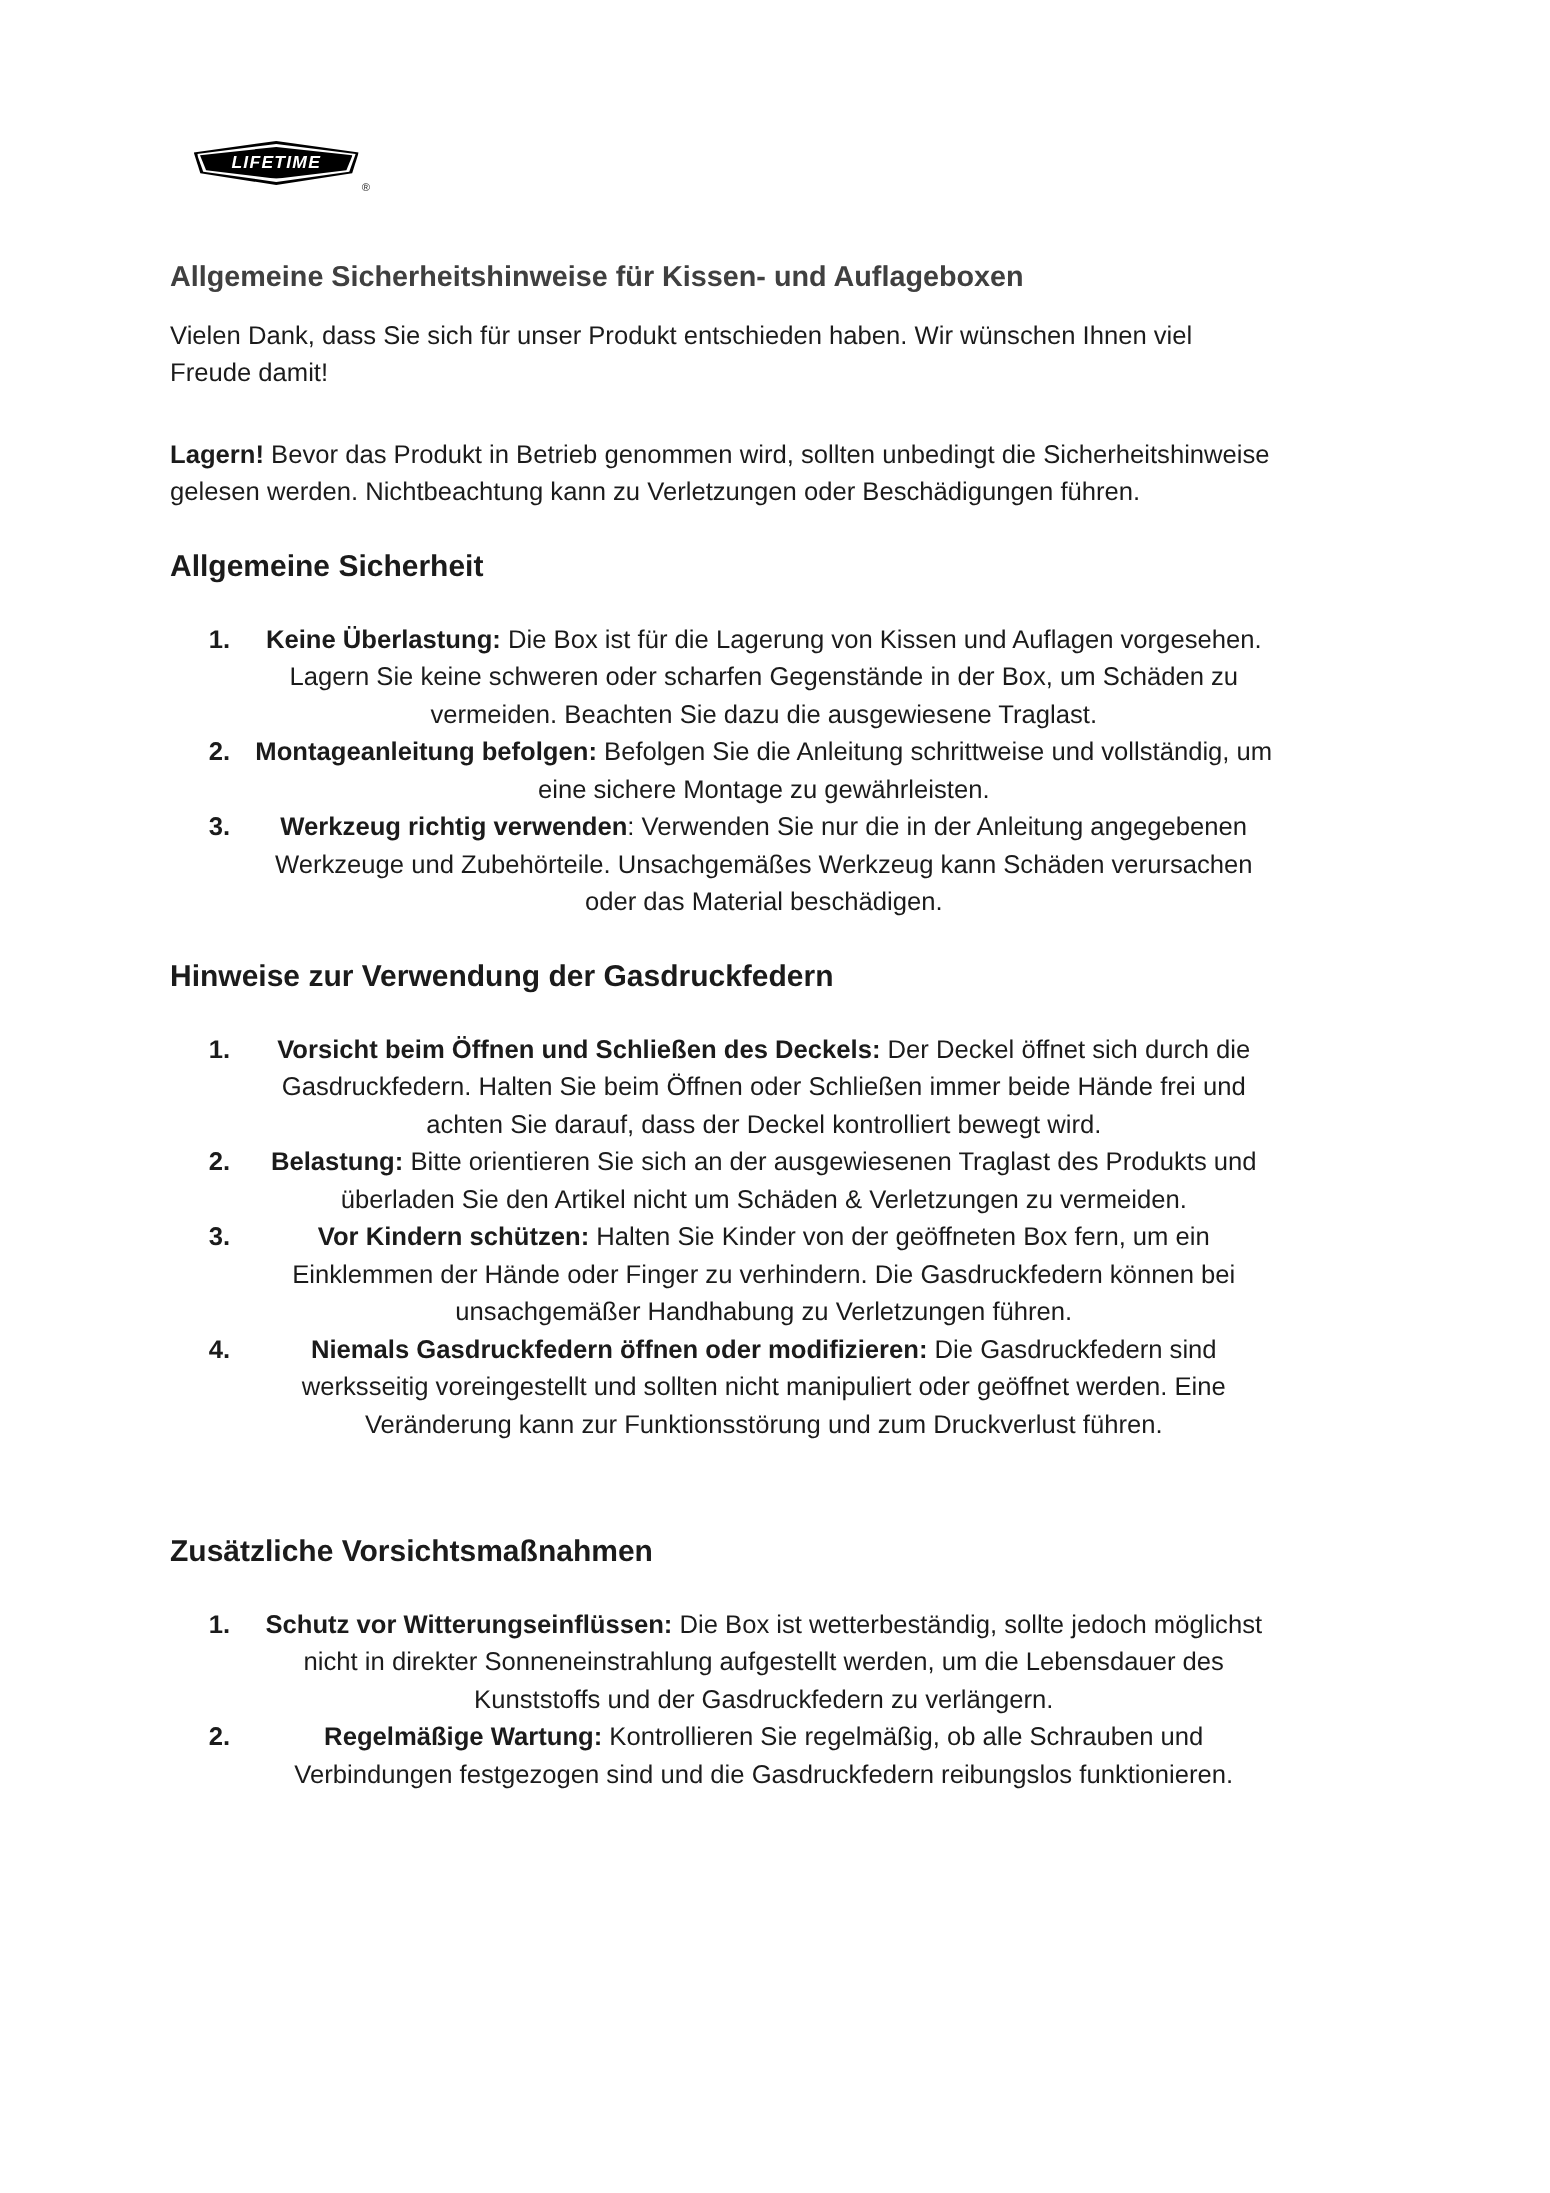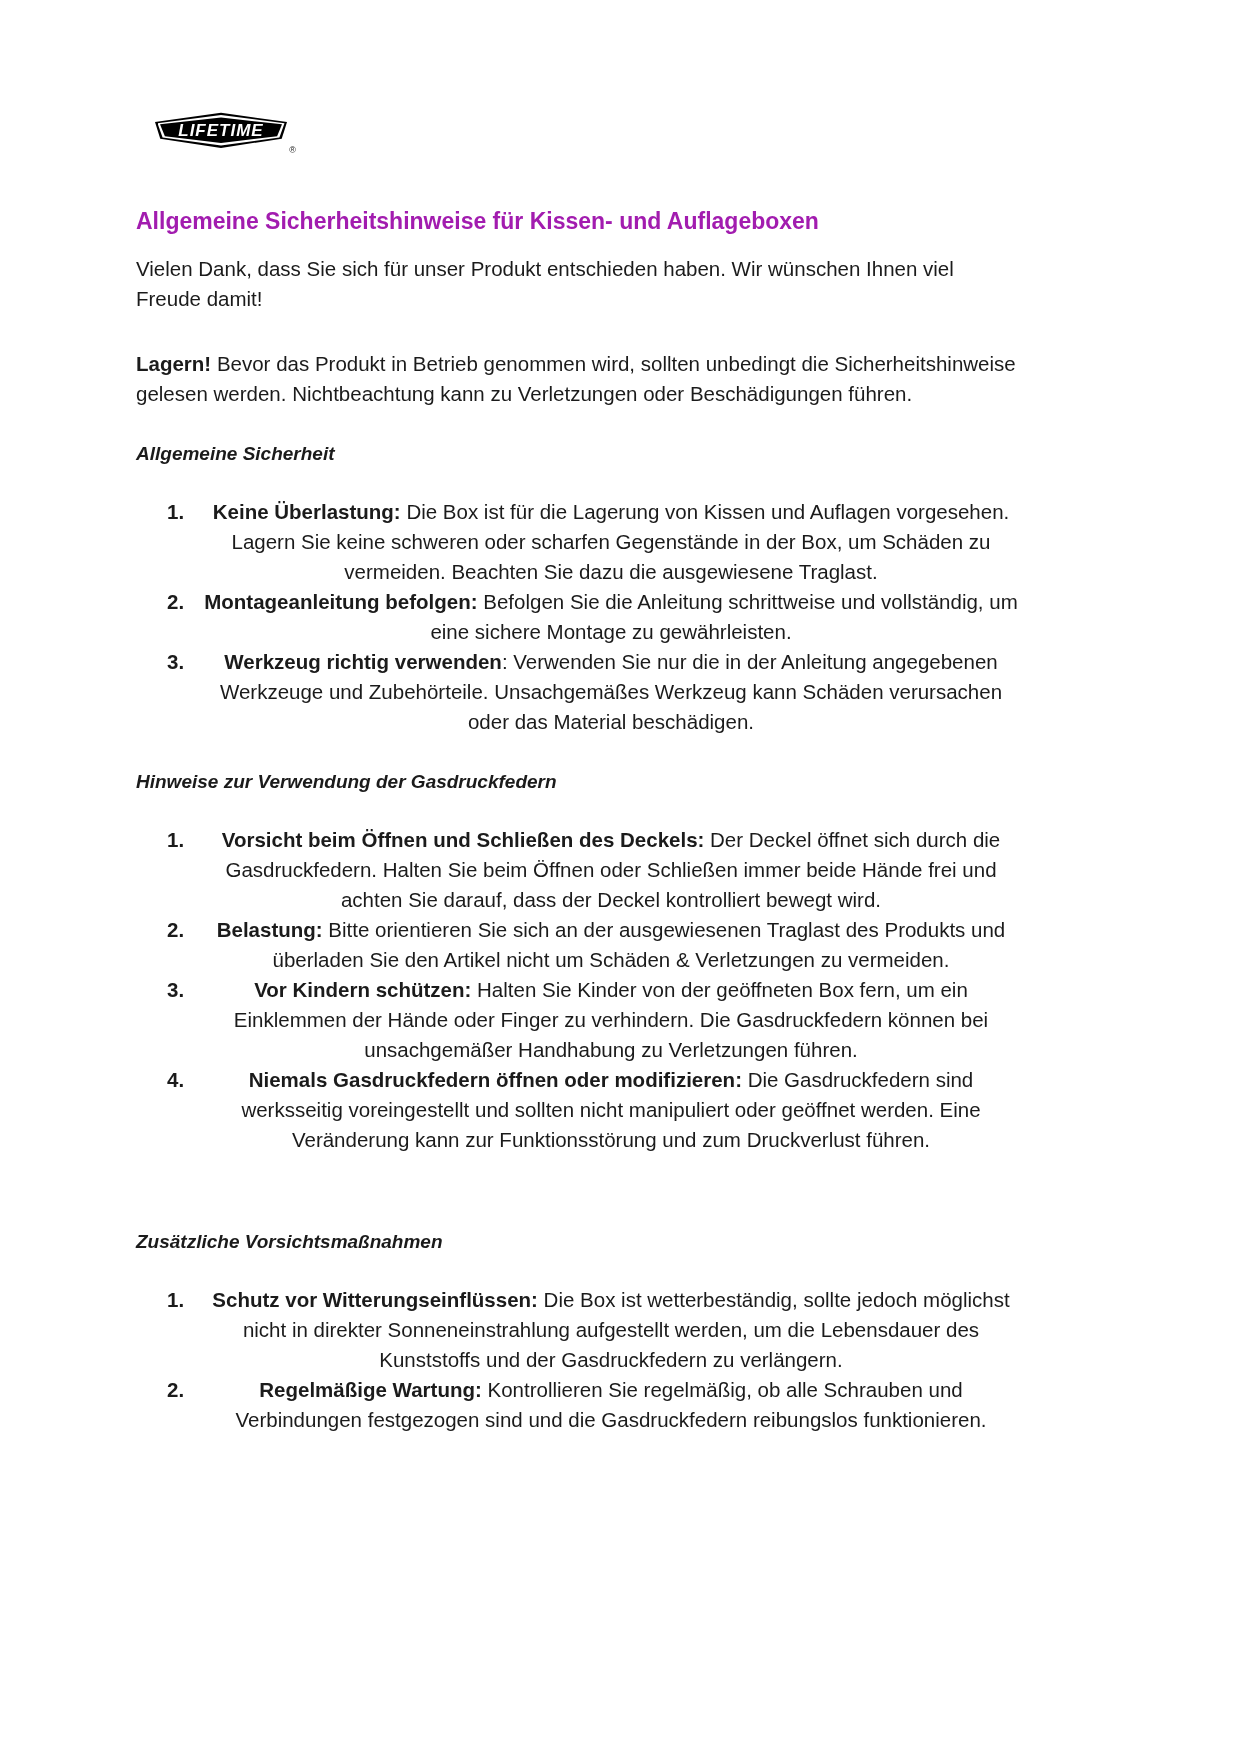--- a/index.html
+++ b/index.html
@@ -34,57 +34,56 @@
     clip-path: polygon(0% 28%, 50% 2%, 100% 28%, 96% 74%, 50% 100%, 4% 74%);
   }
   .logo-badge { inset: 0; background: #000; }
   .logo-border { inset: 2.5px; background: #fff; }
   .logo-core  { inset: 5px; background: #000;
     display: flex; align-items: center; justify-content: center; }
   .logo-text {
     color: #fff;
     font-weight: 700;
     font-style: italic;
-    font-size: 17px;
+    font-size: 14px;
     letter-spacing: 1px;
     line-height: 1;
     transform: translateY(-0.5px);
     white-space: nowrap;
   }
   .logo-reg {
     position: absolute;
     right: -9px;
     bottom: -7px;
     font-size: 9px;
     line-height: 1;
     color: #1b1b1b;
   }
 
   
   h1 {
     font-size: 23px;
     line-height: 34px;
     font-weight: 700;
     margin: 0 0 15px 0;
-    color: #a21caf;
+    color: #404040;
   }
   .contact {
     margin: 0 0 20px 0;
     line-height: 27px;
   }
   .contact div { white-space: nowrap; }
   p.intro   { margin: 16px 0 35px 0; }
   p.warning { margin: 0; }
   h2 {
-    font-size: 19px;
+    font-size: 24px;
     line-height: 30px;
     font-weight: 700;
     margin: 30px 0 28px 0;
     color: #1b1b1b;
-    font-style: italic;
   }
   section:nth-of-type(3) h2 { margin-top: 72px; }
   ol.num-list {
     list-style: none;
     margin: 0 0 3px 0;
     padding: 0;
     counter-reset: item;
     text-align: center;
   }
   ol.num-list li {

